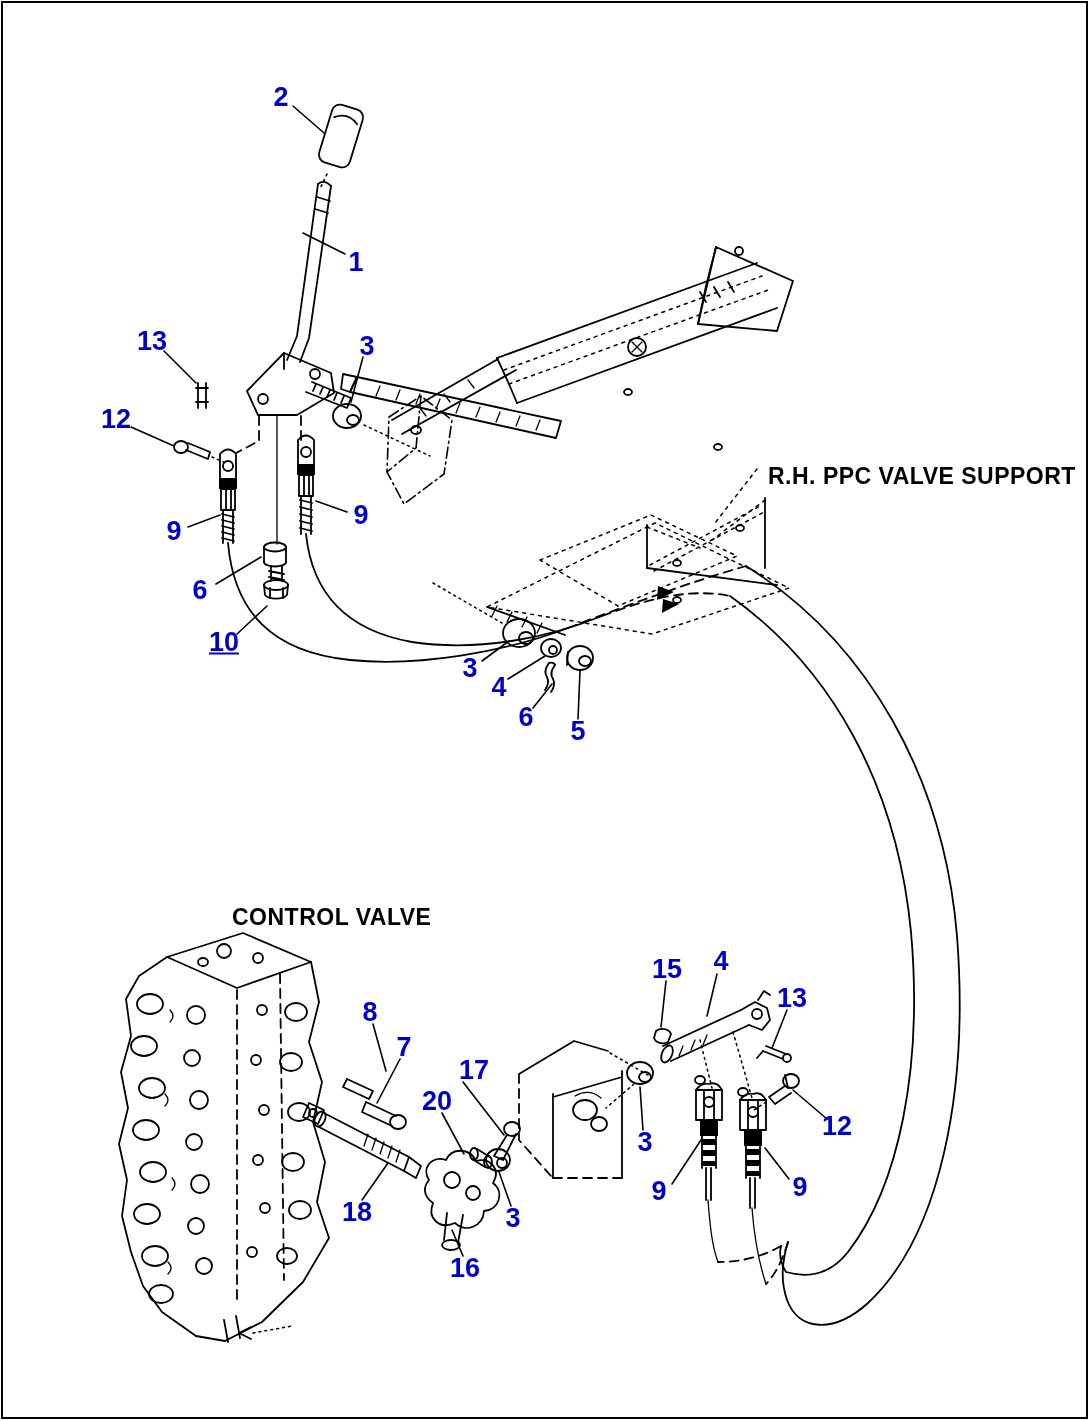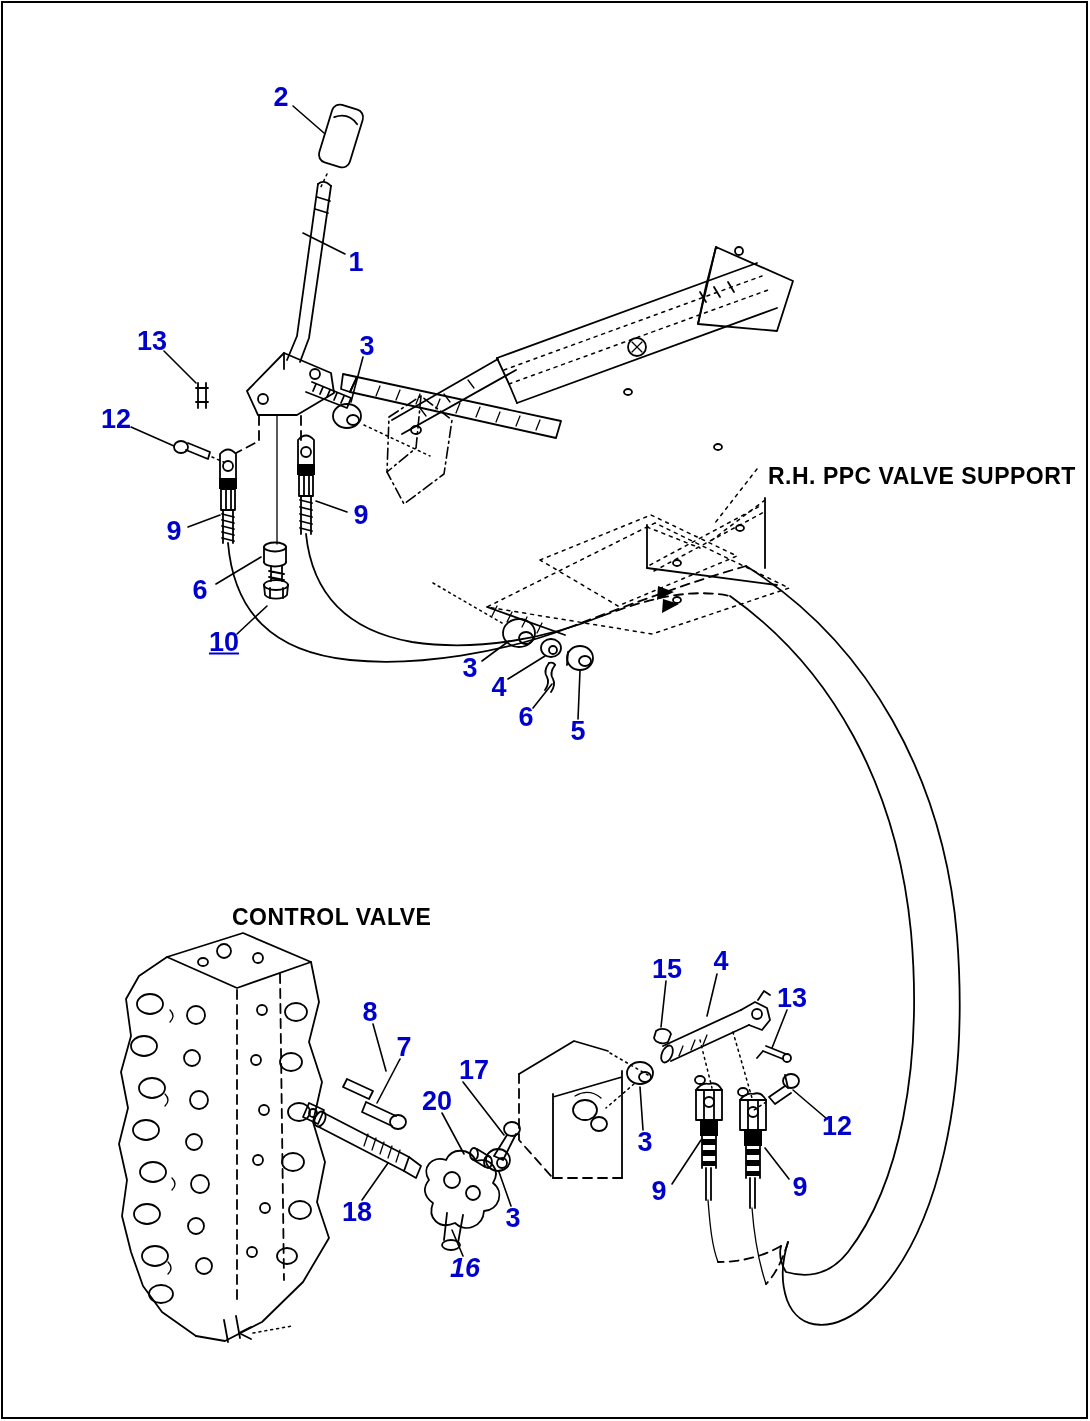--- a/index.html
+++ b/index.html
@@ -364,21 +364,21 @@
       <div class="callout" style="left: 224px; top: 642px; text-decoration: underline;">10</div>
       <div class="callout" style="left: 470px; top: 668px;">3</div>
       <div class="callout" style="left: 499px; top: 687px;">4</div>
       <div class="callout" style="left: 526px; top: 717px;">6</div>
       <div class="callout" style="left: 578px; top: 731px;">5</div>
       <div class="callout" style="left: 370px; top: 1012px;">8</div>
       <div class="callout" style="left: 404px; top: 1047px;">7</div>
       <div class="callout" style="left: 458px; top: 1070px; margin-left: 16px;">17</div>
       <div class="callout" style="left: 437px; top: 1101px;">20</div>
       <div class="callout" style="left: 357px; top: 1212px;">18</div>
-      <div class="callout" style="left: 465px; top: 1268px; font-style: italic;">16</div>
+      <div class="callout" style="left: 465px; top: 1268px;">16</div>
       <div class="callout" style="left: 513px; top: 1218px;">3</div>
       <div class="callout" style="left: 667px; top: 969px;">15</div>
       <div class="callout" style="left: 721px; top: 961px;">4</div>
       <div class="callout" style="left: 792px; top: 998px;">13</div>
       <div class="callout" style="left: 645px; top: 1142px;">3</div>
       <div class="callout" style="left: 837px; top: 1126px;">12</div>
       <div class="callout" style="left: 659px; top: 1191px;">9</div>
       <div class="callout" style="left: 800px; top: 1187px;">9</div>
     </div>
 </div>

